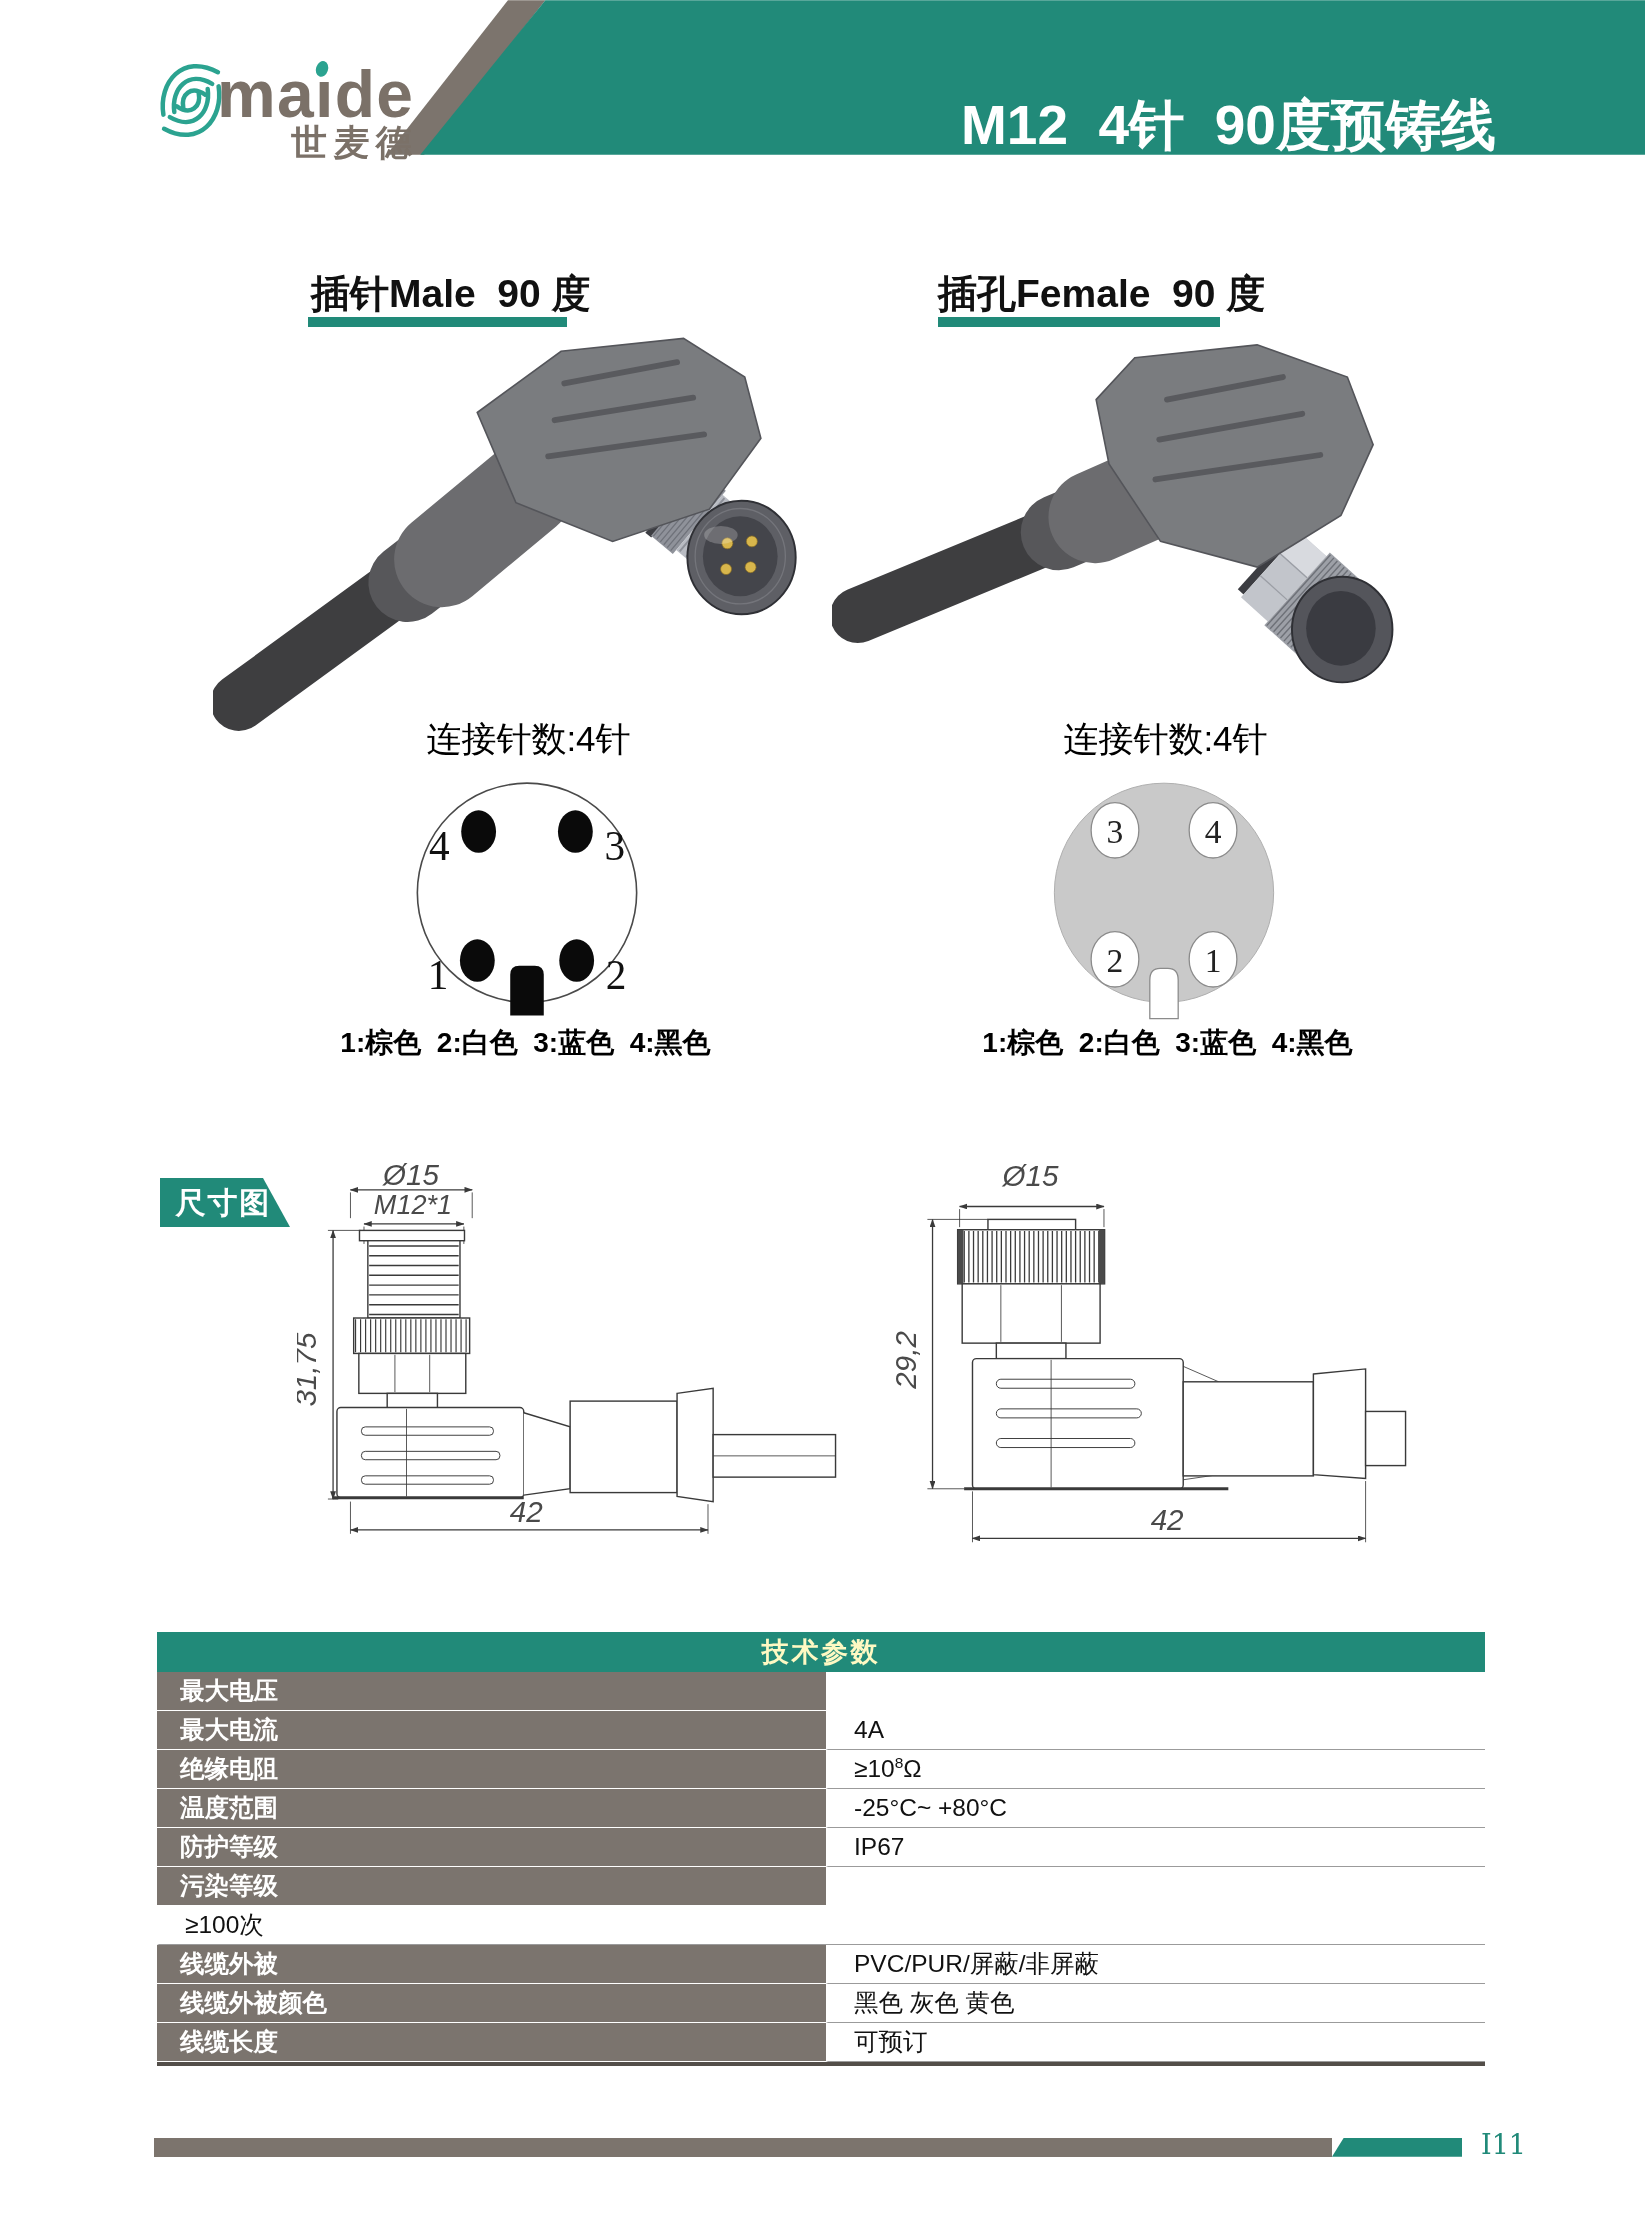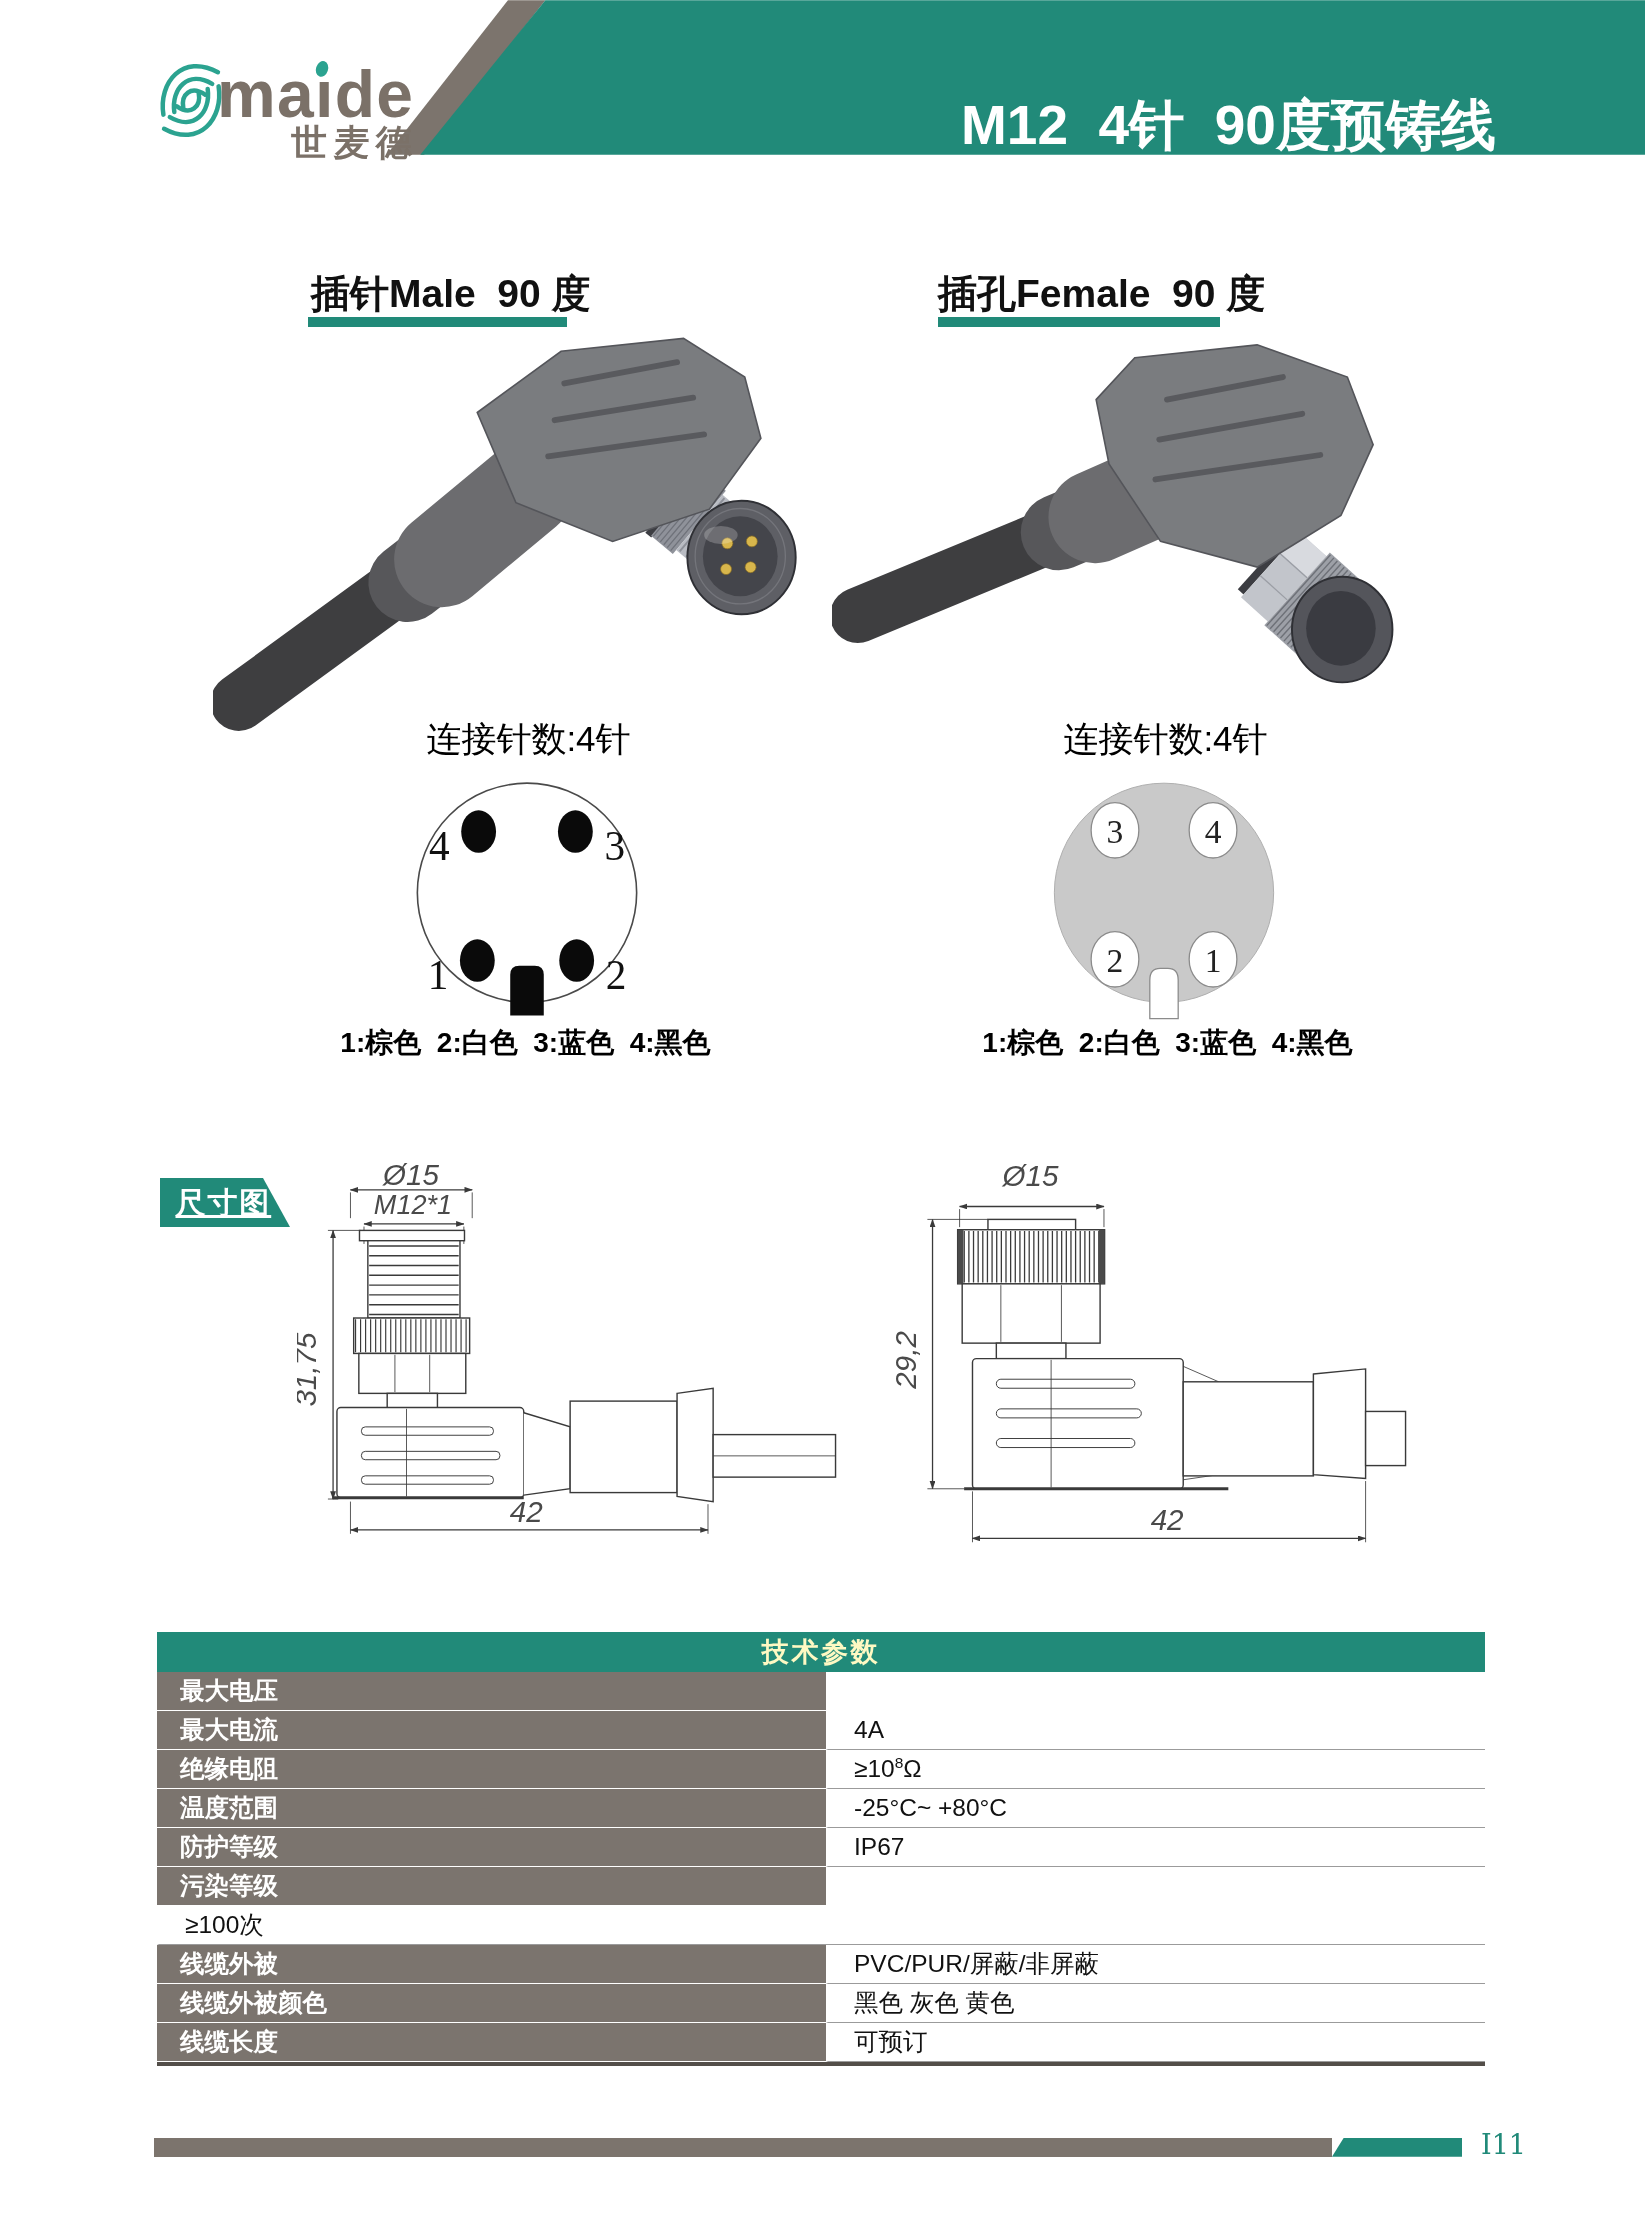--- a/index.html
+++ b/index.html
@@ -16,21 +16,21 @@
               color:#ffffff;white-space:pre;line-height:1;margin-top:13px;}
   
   .sec-head{font-size:39px;font-weight:700;color:#111;white-space:pre;line-height:1;}
   .underbar{height:9.7px;background:#218a79;}
   .pin-count{font-size:35px;font-weight:500;color:#000;width:329px;text-align:center;white-space:pre;line-height:1;}
   .legend{font-size:28px;font-weight:700;color:#000;width:455px;text-align:center;white-space:pre;line-height:1;}
   
   .dim-badge{left:160px;top:1178px;width:130px;height:49px;background:#218a79;
              -webkit-clip-path:polygon(0 0,103px 0,130px 49px,0 49px);
              clip-path:polygon(0 0,103px 0,130px 49px,0 49px);}
-  .dim-badge span{display:block;padding-left:15.5px;line-height:49px;font-size:30px;font-weight:bold;color:#fff;letter-spacing:1.9px;text-decoration:underline;}
+  .dim-badge span{display:block;padding-left:15.5px;line-height:49px;font-size:30px;font-weight:bold;color:#fff;letter-spacing:1.9px;}
   
   .cadtxt{font-family:"Liberation Sans",sans-serif;font-style:italic;font-size:46px;fill:#4a4a4a;}
   .cadtxt2{font-family:"Liberation Sans",sans-serif;font-style:italic;font-size:42px;fill:#4a4a4a;}
   .dln{stroke:#3a3a3a;stroke-width:2;fill:none;}
   .thin{stroke:#3a3a3a;stroke-width:1.3;fill:none;}
   .oln{stroke:#3a3a3a;stroke-width:2.2;fill:#ffffff;}
   .olnt{stroke:#3a3a3a;stroke-width:1.5;fill:#ffffff;}
   
   .spec-table{left:157px;top:1596px;width:1328px;}
   .t-header{height:40px;background:#218a79;color:#fef9c3;font-size:27px;font-weight:bold;

